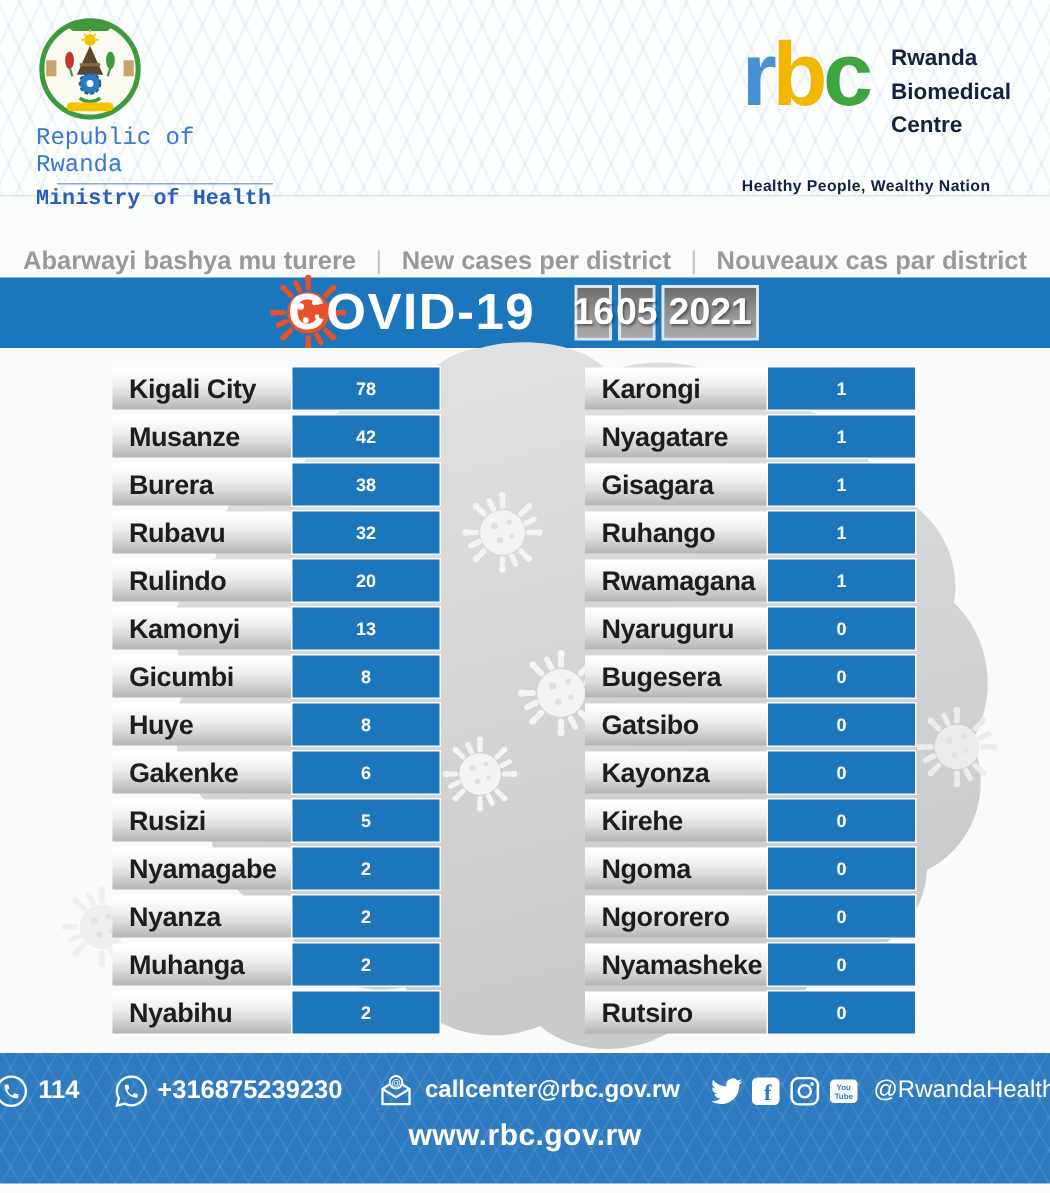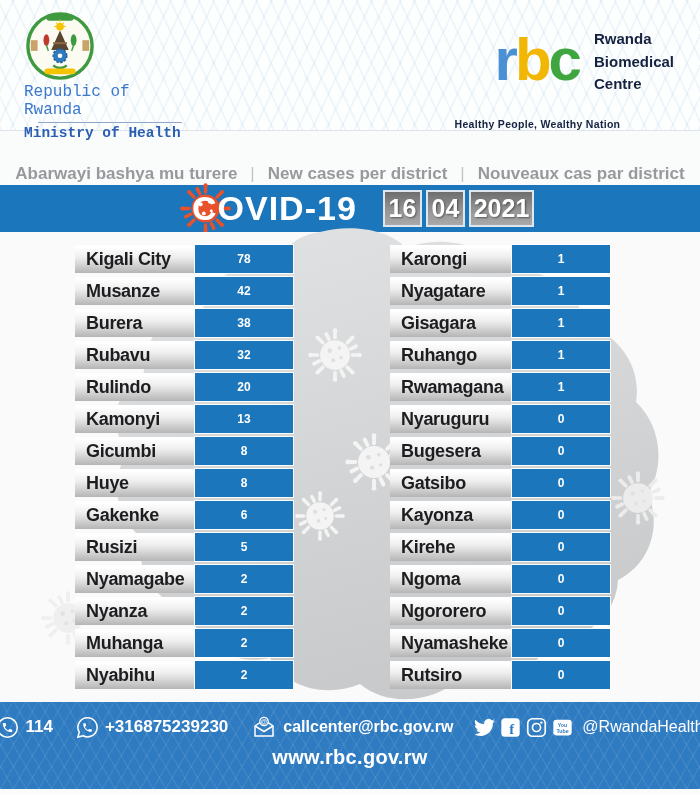--- a/index.html
+++ b/index.html
@@ -11,41 +11,41 @@
     background-image:
       repeating-linear-gradient(65deg, rgba(27,117,188,0.06) 0 2px, transparent 2px 13px),
       repeating-linear-gradient(-65deg, rgba(27,117,188,0.06) 0 2px, transparent 2px 13px);
     border-bottom:1px solid #dfe4e9;}
   .emblem-block{position:absolute;left:24px;top:10px;width:172px;text-align:left;font-family:Liberation Mono, monospace;}
   .emblem-svg{width:72px;height:72px;}
   .country{color:#3b78cf;font-size:16px;margin-top:1px;}
   .hr-line{height:1px;background:#8fa8c9;margin:3px 14px 2px 14px;}
   .ministry{color:#2a5fb4;font-weight:bold;font-size:14.5px;}
   .rbc-block{position:absolute;right:26px;top:24px;}
-  .rbc-row{display:flex;align-items:center;margin-left:40px;}
+  .rbc-row{display:flex;align-items:flex-start;}
   .rbc-letters{font-size:60px;font-weight:bold;line-height:0.85;letter-spacing:-3px;}
   .lr{color:#4a90d4}.lb{color:#f2b705}.lc{color:#3fa63f}
   .rbc-name{margin-left:15px;color:#15223f;font-weight:bold;font-size:15px;line-height:1.5;padding-top:4px;}
   .rbc-tagline{color:#15223f;font-weight:bold;font-size:10.5px;margin-top:22px;letter-spacing:0.3px;}
 
   
   .subtitle{position:absolute;top:146px;left:0;right:0;height:55px;display:flex;align-items:center;
     justify-content:center;gap:13px;color:#97999d;font-weight:bold;font-size:17px;}
   .sep{color:#c2c4c6;font-weight:normal;}
 
   
   .banner{position:absolute;top:185px;left:0;right:0;height:47px;background:#1b76bc;}
   .virus-title{position:absolute;left:179px;top:-3px;width:53px;height:53px;color:#e8512a;--dot:#ffffff;}
   .covid-title{position:absolute;left:192px;top:4px;font-size:34px;font-weight:bold;color:#ffffff;letter-spacing:1px;}
   .dates{position:absolute;left:383px;top:5px;display:flex;gap:4px;}
   .date-box{height:37px;box-sizing:border-box;border:2px solid #dfe7ee;
     background:linear-gradient(180deg,#6e6e6e,#989898 60%,#a9a9a9);
     color:#fff;font-weight:bold;font-size:25px;display:flex;align-items:center;justify-content:center;
     text-shadow:1px 1px 2px rgba(0,0,0,0.45);}
-  .d2{width:39px}.d4{width:65px}
+  .d2{width:25px}.d4{width:65px}
 
   
   .main{position:absolute;top:232px;left:0;right:0;bottom:83px;background:#fafafa;}
   .map{position:absolute;left:88px;top:-6px;width:580px;height:484px;}
   .wm{position:absolute;color:#f1f1f1;--dot:#dedede;}
   .col{position:absolute;top:13px;}
   .col-left{left:75px;width:218px;}
   .col-right{left:390px;width:220px;}
   .row{display:flex;height:28px;margin-bottom:4px;}
   .lbl{flex:1;background:linear-gradient(180deg,#ffffff 8%,#ededed 45%,#b5b5b5 100%);
@@ -163,21 +163,21 @@
     <span>Nouveaux cas par district</span>
   </div>
 
   <div class="banner">
     <svg class="virus-title">
         <use href="#virus"></use>
       </svg>
     <div class="covid-title">COVID-19</div>
     <div class="dates">
       <div class="date-box d2">16</div>
-      <div class="date-box d2">04</div>
+      <div class="date-box d2">05</div>
       <div class="date-box d4">2021</div>
     </div>
   </div>
 
   <div class="main">
     <svg class="map" viewBox="0 0 580 484">
       <defs>
         <linearGradient id="mapg" x1="0" y1="0" x2="0.3" y2="1">
           <stop offset="0" stop-color="#e2e3e4"></stop>
             <stop offset="1" stop-color="#c9cacb"></stop>

